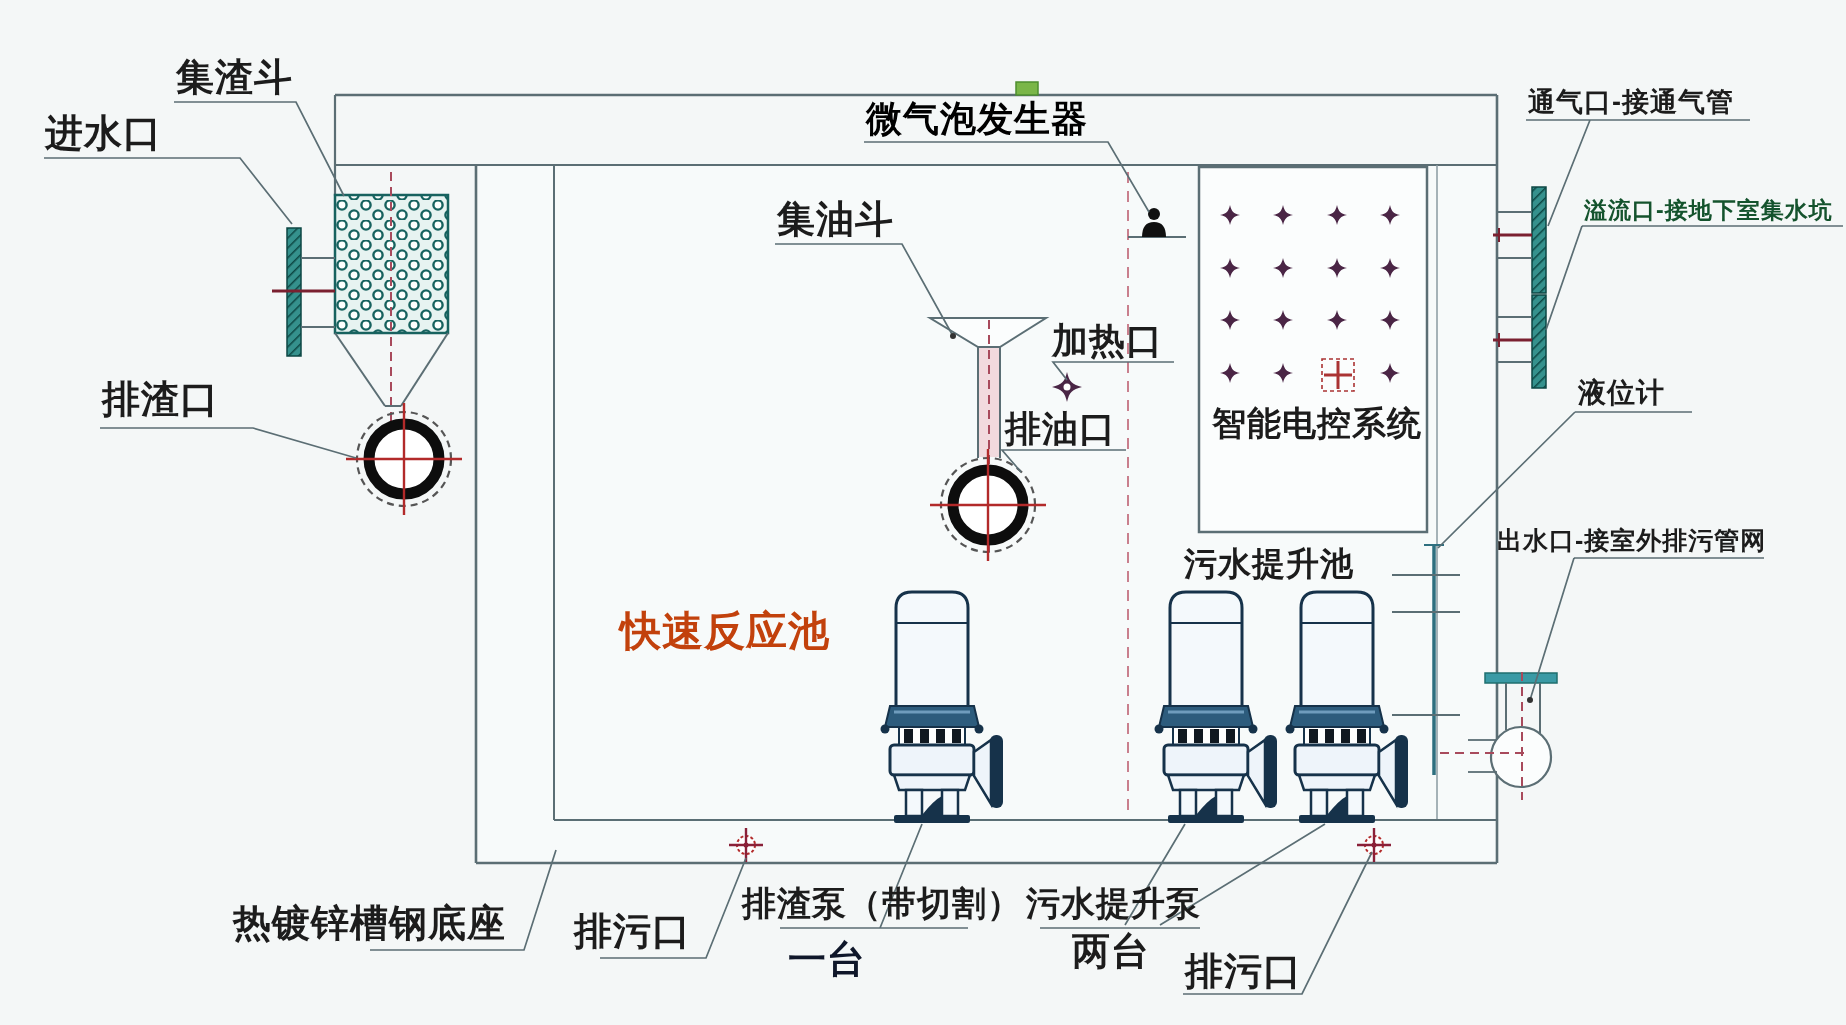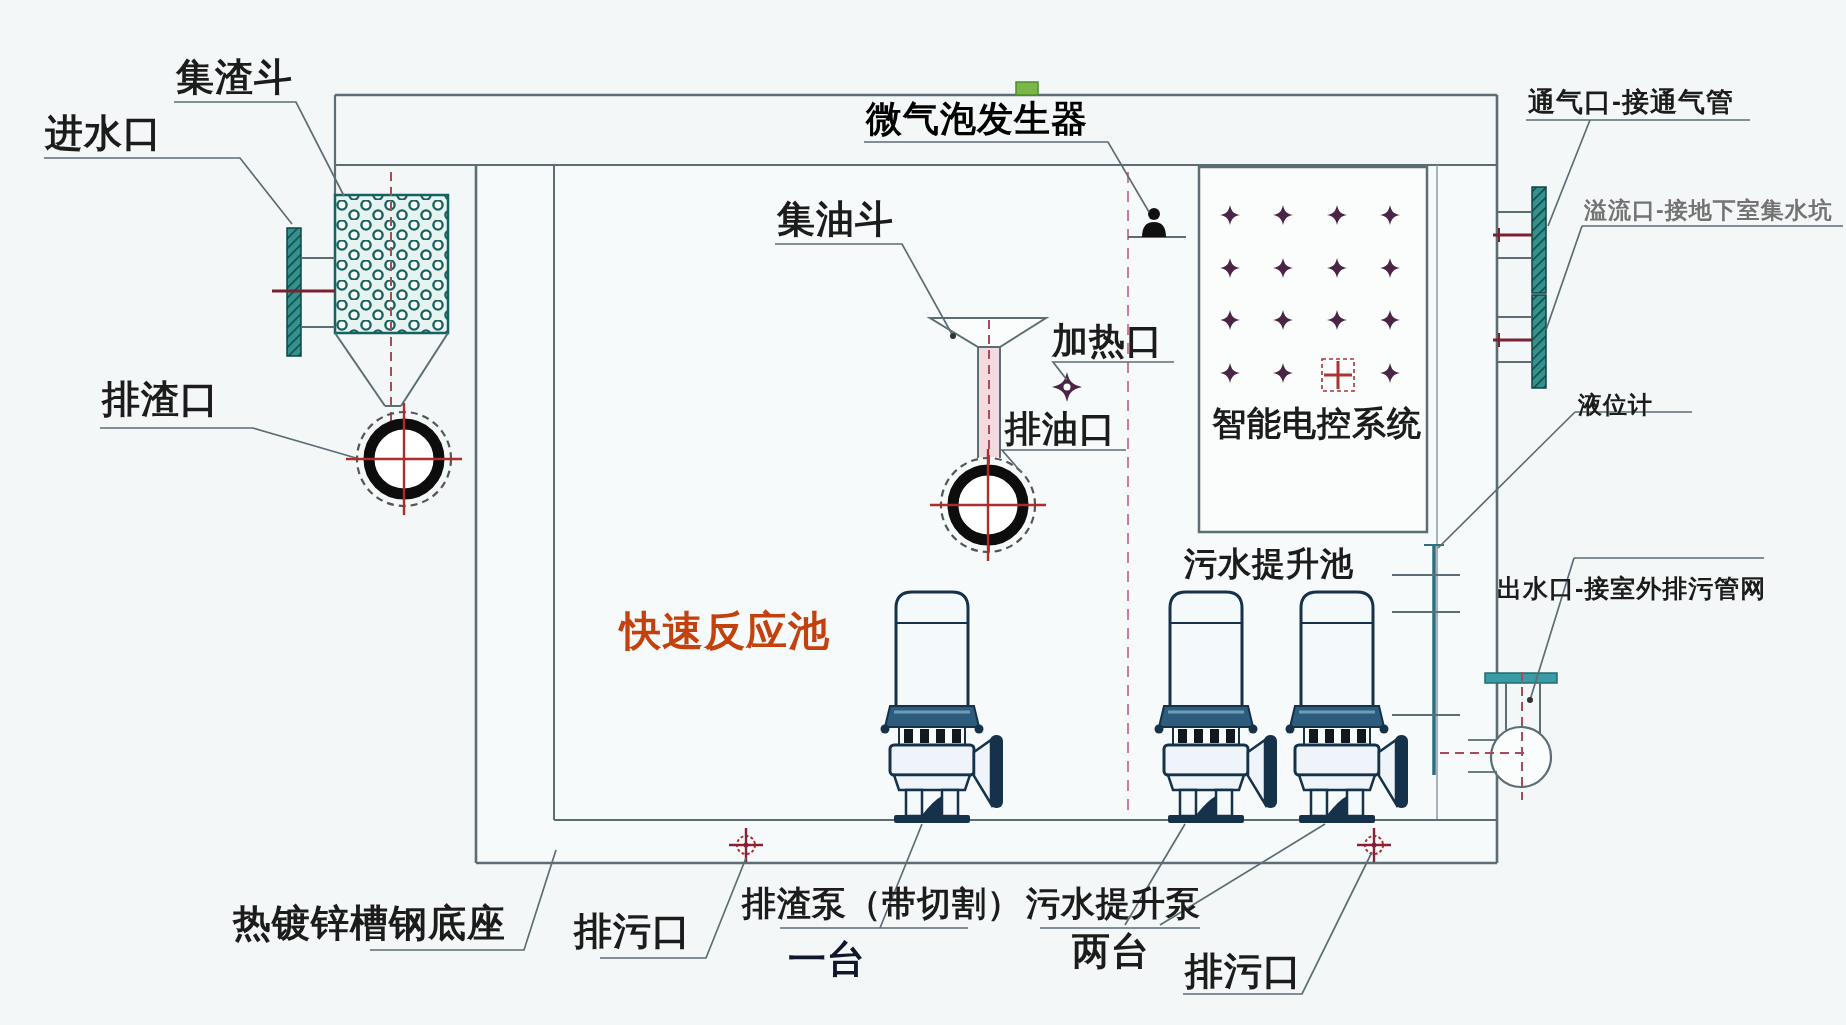--- a/index.html
+++ b/index.html
@@ -257,23 +257,23 @@
       <div class="dlabel" style="left: 45px; top: 114px; font-size: 38px; color: rgb(28, 28, 28);">进水口</div>
       <div class="dlabel" style="left: 102px; top: 380px; font-size: 38px; color: rgb(28, 28, 28);">排渣口</div>
       <div class="dlabel" style="left: 866px; top: 100px; font-size: 36px; color: #000000;">微气泡发生器</div>
       <div class="dlabel" style="left: 777px; top: 200px; font-size: 38px; color: rgb(28, 28, 28);">集油斗</div>
       <div class="dlabel" style="left: 1052px; top: 322px; font-size: 36px; color: rgb(28, 28, 28);">加热口</div>
       <div class="dlabel" style="left: 1005px; top: 410px; font-size: 36px; color: rgb(28, 28, 28);">排油口</div>
       <div class="dlabel" style="left: 1212px; top: 406px; font-size: 34px; color: rgb(28, 28, 28);">智能电控系统</div>
       <div class="dlabel" style="left: 620px; top: 610px; font-size: 41px; color: #c2410c;">快速反应池</div>
       <div class="dlabel" style="left: 1184px; top: 547px; font-size: 33px; color: rgb(28, 28, 28);">污水提升池</div>
       <div class="dlabel" style="left: 1528px; top: 88px; font-size: 27px; color: rgb(28, 28, 28);">通气口-接通气管</div>
-      <div class="dlabel" style="left: 1584px; top: 198px; font-size: 23px; color: #737373;">溢流口-接地下室集水坑</div>
-      <div class="dlabel" style="left: 1578px; top: 392px; font-size: 24px; color: rgb(28, 28, 28); text-align: right;">液位计</div>
-      <div class="dlabel" style="left: 1497px; top: 527px; font-size: 25px; color: rgb(28, 28, 28); margin-top: 48px;">出水口-接室外排污管网</div>
+      <div class="dlabel" style="left: 1584px; top: 198px; font-size: 23px; color: #14532d;">溢流口-接地下室集水坑</div>
+      <div class="dlabel" style="left: 1578px; top: 378px; font-size: 28px; color: rgb(28, 28, 28); text-align: right;">液位计</div>
+      <div class="dlabel" style="left: 1497px; top: 527px; font-size: 25px; color: rgb(28, 28, 28);">出水口-接室外排污管网</div>
       <div class="dlabel" style="left: 233px; top: 904px; font-size: 38px; color: rgb(28, 28, 28);">热镀锌槽钢底座</div>
       <div class="dlabel" style="left: 574px; top: 912px; font-size: 38px; color: rgb(28, 28, 28);">排污口</div>
       <div class="dlabel" style="left: 742px; top: 886px; font-size: 34px; color: rgb(28, 28, 28);">排渣泵（带切割）</div>
       <div class="dlabel" style="left: 788px; top: 940px; font-size: 38px; color: #0f172a;">一台</div>
       <div class="dlabel" style="left: 1026px; top: 886px; font-size: 34px; color: rgb(28, 28, 28);">污水提升泵</div>
       <div class="dlabel" style="left: 1072px; top: 932px; font-size: 38px; color: rgb(28, 28, 28);">两台</div>
       <div class="dlabel" style="left: 1185px; top: 952px; font-size: 38px; color: rgb(28, 28, 28);">排污口</div>
     </div>
 </div>
 

